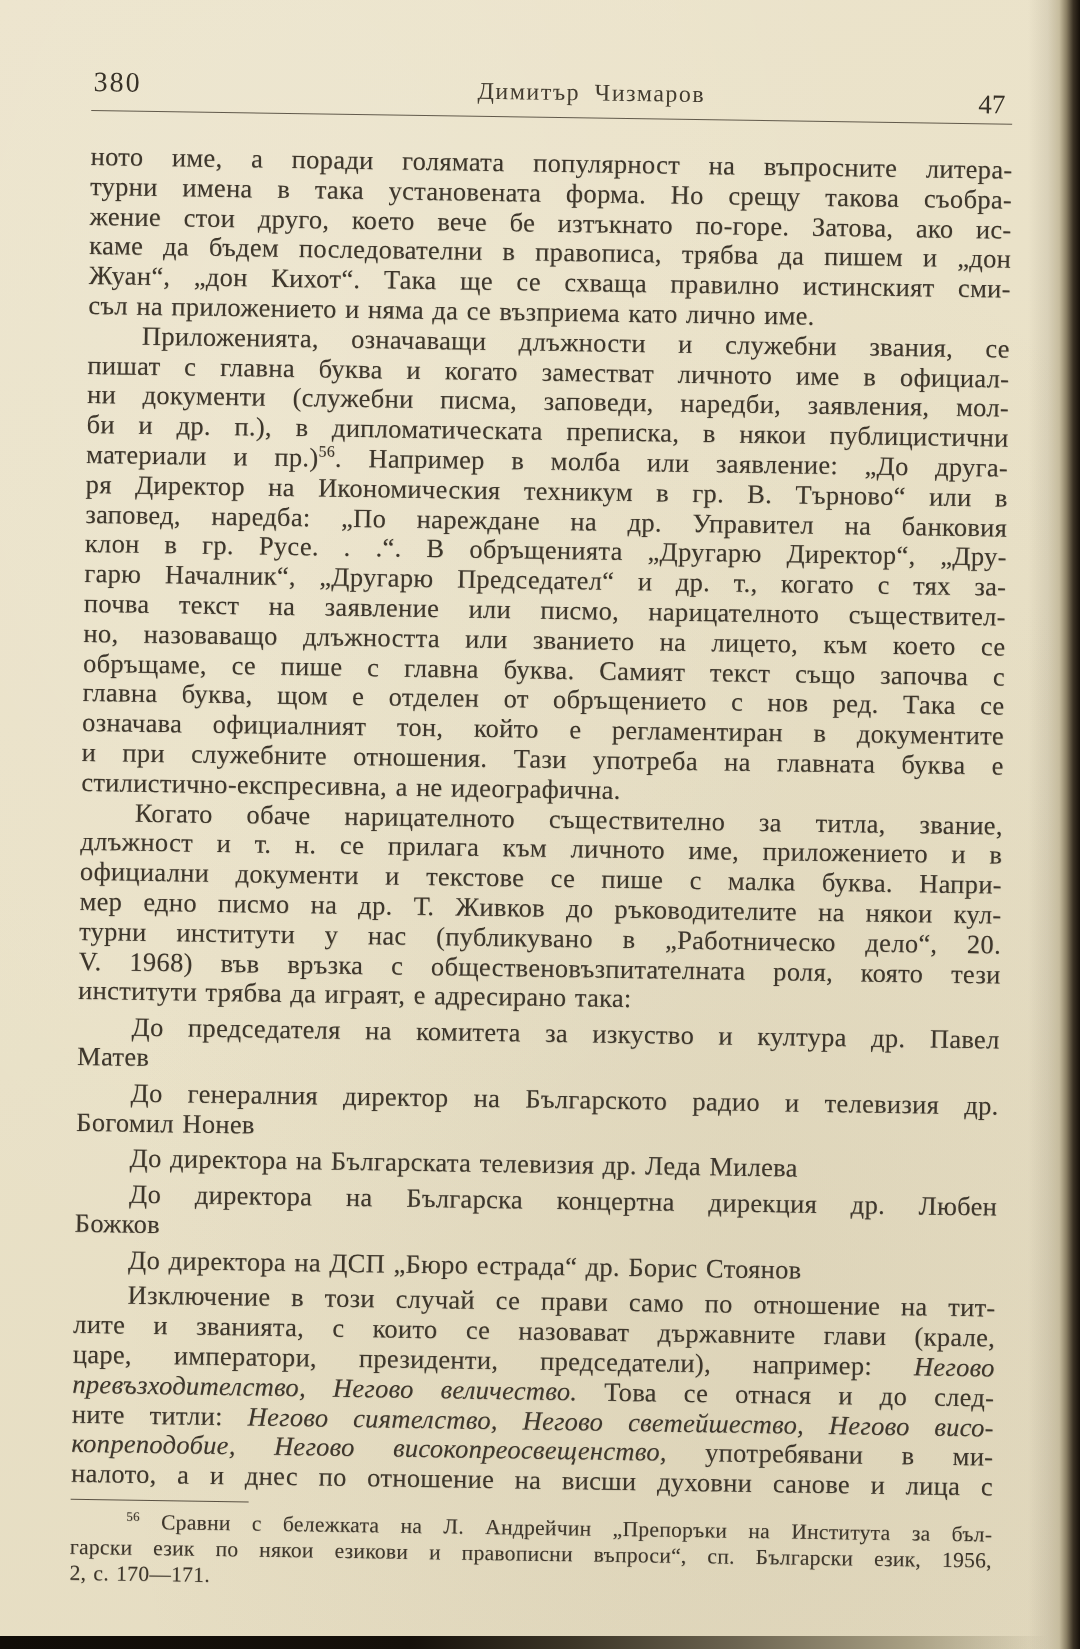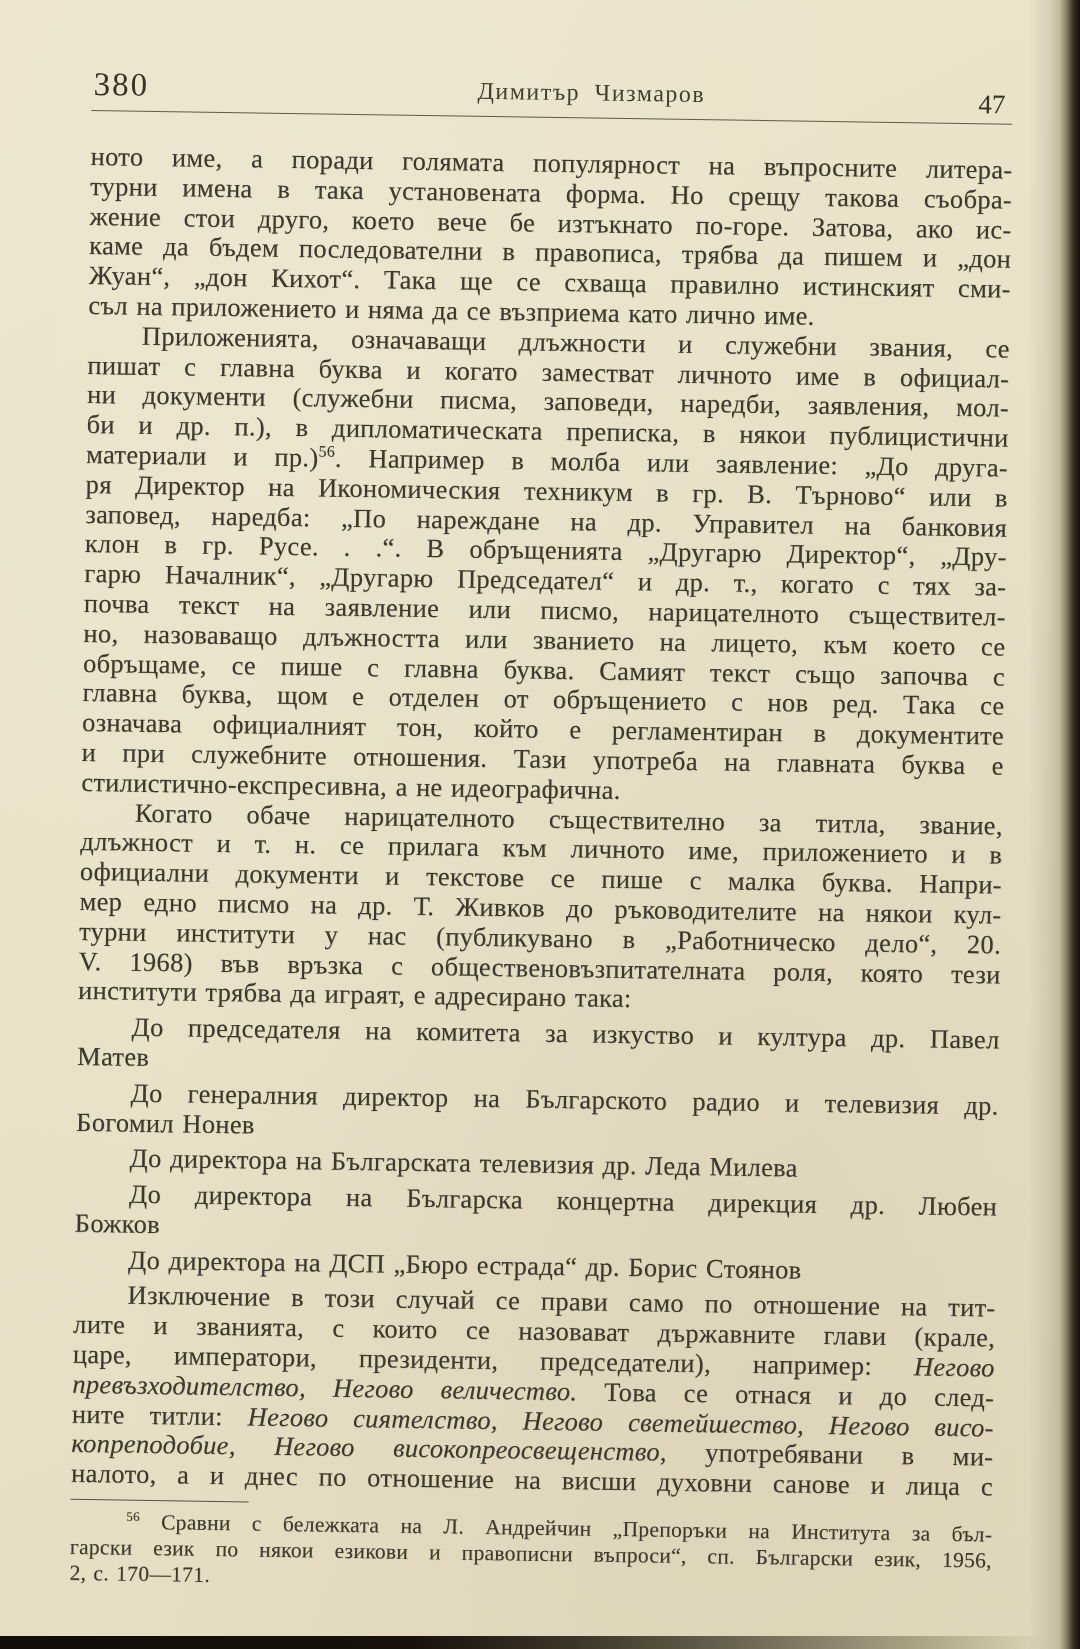--- a/index.html
+++ b/index.html
@@ -26,21 +26,21 @@
     position:absolute;left:0;right:0;bottom:0;height:13px;
     background:linear-gradient(90deg,
       #110d08 0%, #16110b 38%,
       #3c3527 53%, #6b6350 68%,
       #a89f83 84%, rgba(168,159,131,0) 97%);
   }
   .content{
     position:absolute;left:92px;top:60px;width:922px;padding-top:82px;
     transform:rotate(0.85deg);transform-origin:0 0;
   }
-  .hdr-page-num{position:absolute;left:2px;top:6px;font-size:33px;letter-spacing:2px;color:#383228;}
+  .hdr-page-num{position:absolute;left:2px;top:6px;font-size:28px;letter-spacing:2px;color:#383228;}
   .hdr-title{position:absolute;left:386px;top:12px;font-size:24px;letter-spacing:1.5px;word-spacing:7px;color:#433c30;}
   .hdr-edge-num{position:absolute;right:8px;top:16px;font-size:27px;color:#383228;}
   .hdr-rule{position:absolute;left:0;top:50px;width:921px;border-top:1.7px solid rgba(58,50,39,0.78);}
   .line{
     font-size:26.5px;line-height:29.8px;
     letter-spacing:0.3px;word-spacing:1.5px;
     text-shadow:0.3px 0.3px 0.7px rgba(62,55,44,0.38);
   }
   .line.j{text-align:justify;text-align-last:justify;}
   .line.e{text-align:left;text-align-last:left;}

